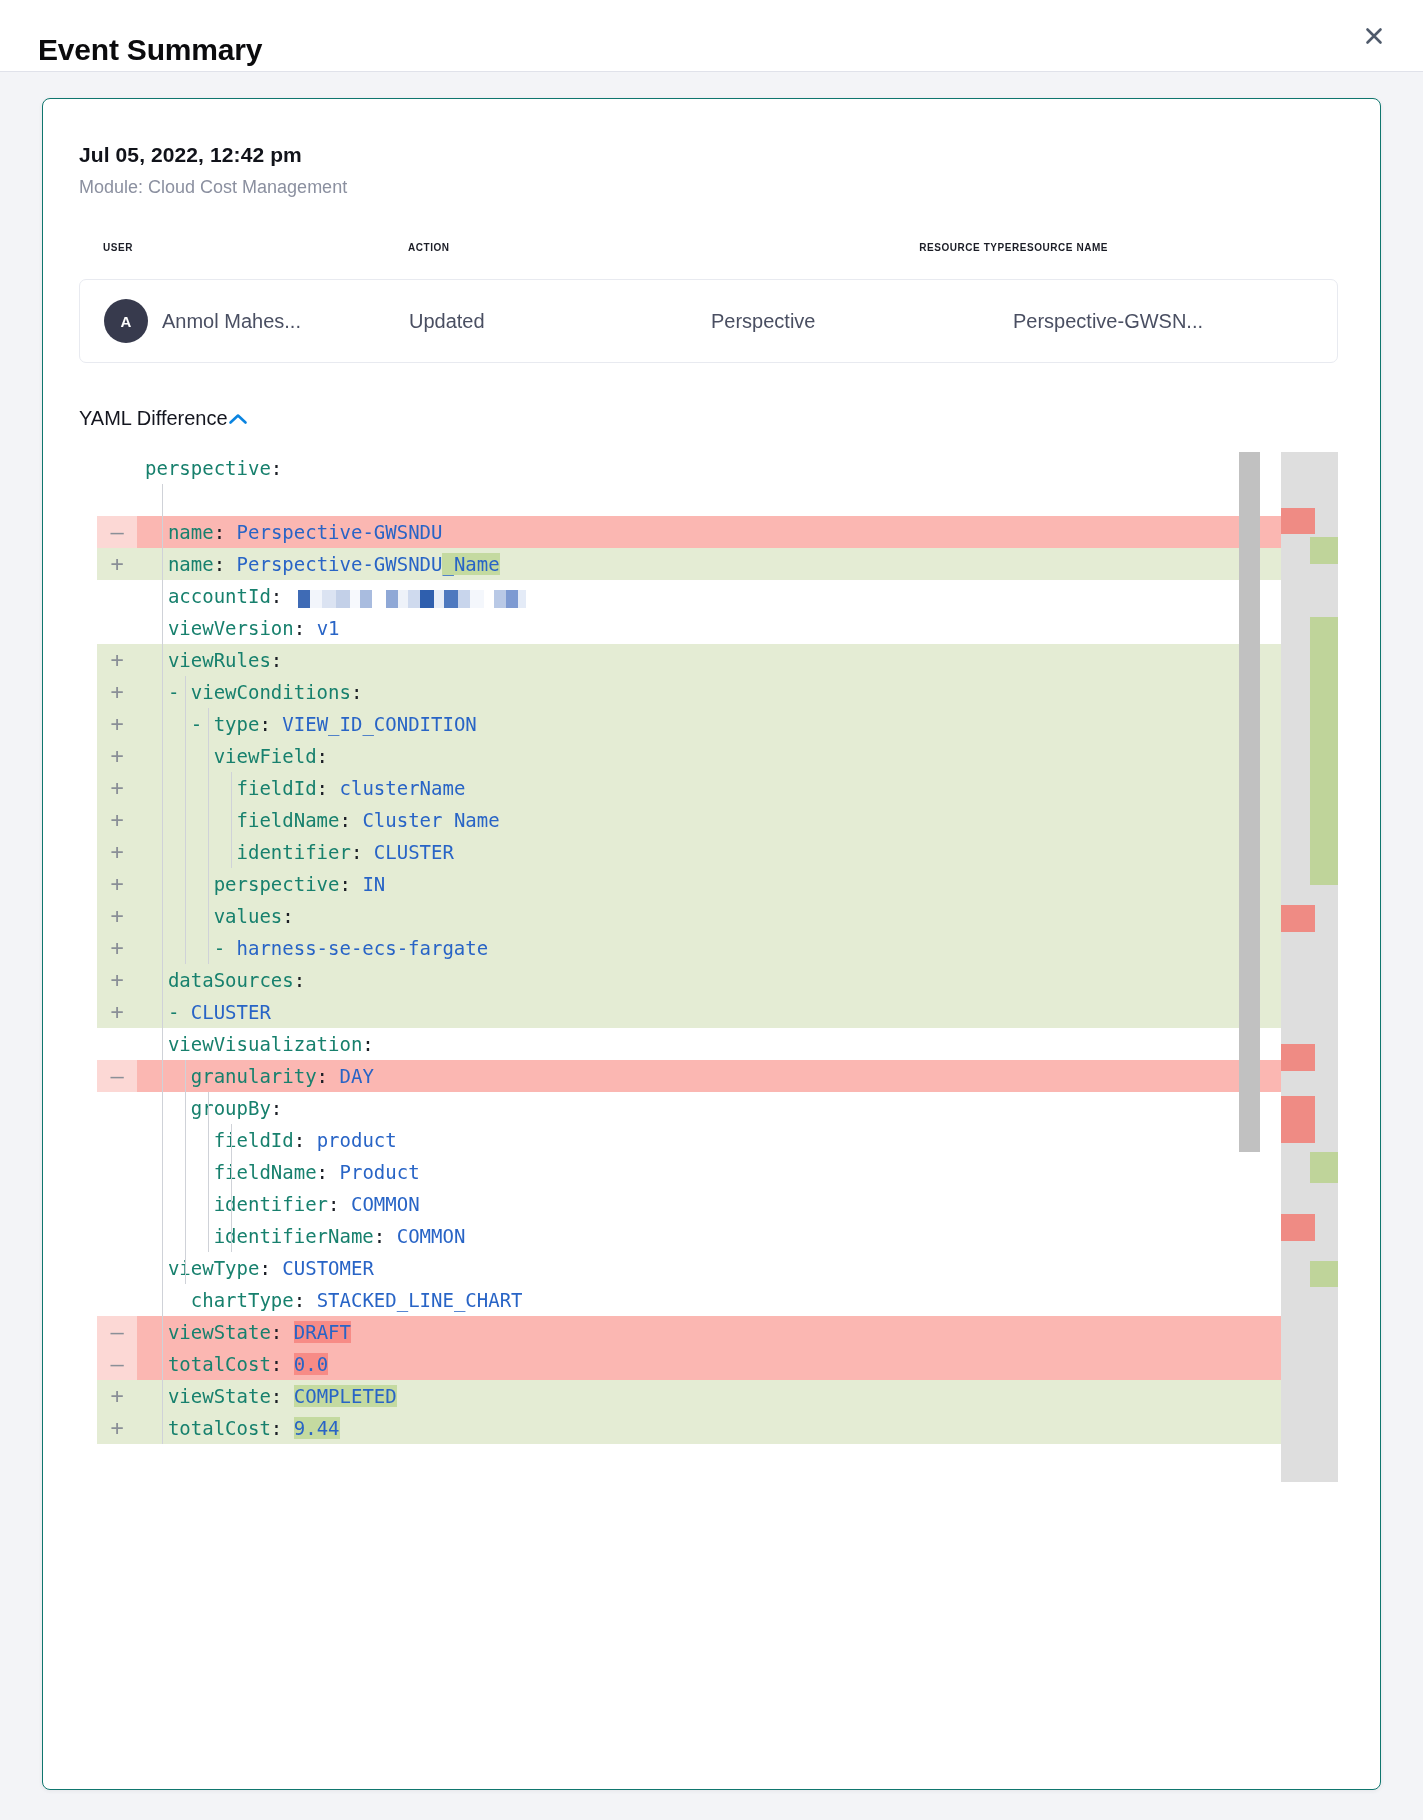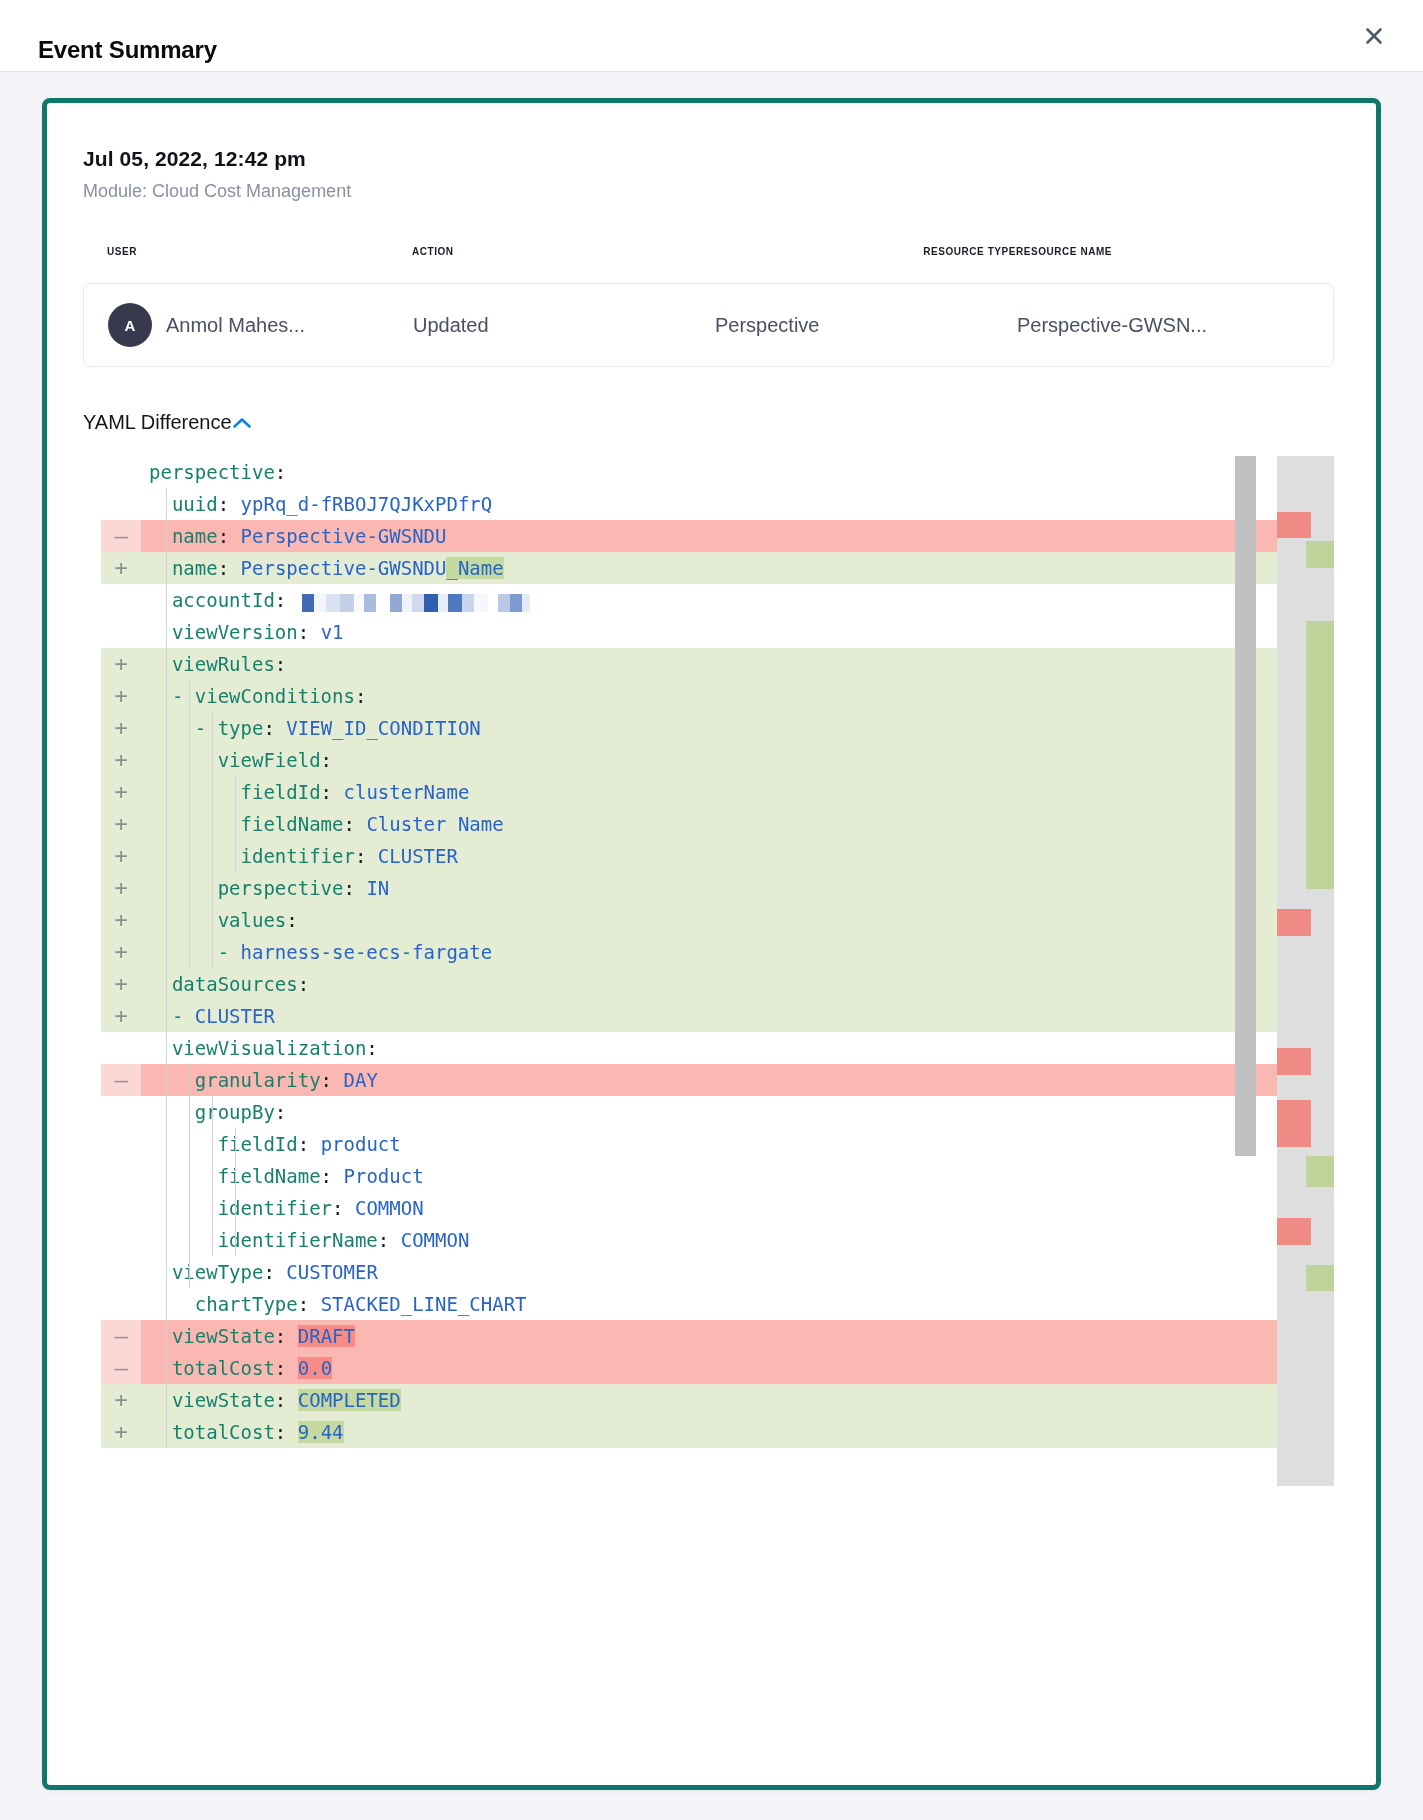--- a/index.html
+++ b/index.html
@@ -14,40 +14,40 @@
 
   
   .modal-header{
     height:72px; background:#ffffff;
     border-bottom:1px solid #e0e2ea;
     display:flex; align-items:center;
     padding:0 30px 0 38px;
     position:relative;
   }
   .modal-title{
-    font-size:24px; font-weight:bold; color:#0b0b0d;
+    font-size:30px; font-weight:bold; color:#0b0b0d;
     letter-spacing:-0.2px;
     margin-top:28px;
   }
   .close-btn{
     margin-left:auto; width:38px; height:38px;
     display:flex; align-items:center; justify-content:center;
     cursor:pointer; color:#4f5a6b;
   }
   .close-btn svg{ display:block; }
 
   
   .modal-body{
     position:absolute; top:72px; left:0; right:0; bottom:0;
     background:#f3f4f7;
     padding:26px 42px 30px 42px;
   }
   .card{
     background:#ffffff;
-    border:5px solid #0f766e;
+    border:1px solid #0f766e;
     border-radius:8px;
     box-shadow:0 1px 4px rgba(40,45,60,.07);
     height:100%;
     padding:44px 42px 0 36px;
     overflow:hidden;
     position:relative;
   }
 
   .event-date{
     font-size:21px; font-weight:bold; color:#11131a;
@@ -209,21 +209,21 @@
       <span class="chev">
         <svg width="20" height="14" viewBox="0 0 20 14" aria-hidden="true">
           <path d="M2.5 10.5 L10 3.5 L17.5 10.5" fill="none" stroke="#0a84e0" stroke-width="2.6" stroke-linecap="round" stroke-linejoin="round"></path>
         </svg>
       </span>
     </div>
 
     <div class="diff-wrap">
       <div class="diff-lines" id="diff-lines">
           <div class="dline "><span class="gutter"></span><span><span class="k">perspective</span><span class="p">:</span> </span></div>
-          <div class="dline "><span class="gutter"></span><span>  <span class="k">uuid</span><span class="p">:</span> <span class="v">ypRq_d-fRBOJ7QJKxPDfrQ</span></span></div>
+          <div class="dline "><span class="gutter"></span></div>
           <div class="dline del"><span class="gutter">—</span><span>  <span class="k">name</span><span class="p">:</span> <span class="v">Perspective-GWSNDU</span></span></div>
           <div class="dline add"><span class="gutter">+</span><span>  <span class="k">name</span><span class="p">:</span> <span class="v">Perspective-GWSNDU</span><span class="v hl-add">_Name</span></span></div>
           <div class="dline "><span class="gutter"></span><span>  <span class="k">accountId</span><span class="p">:</span> <span class="redacted"></span></span></div>
           <div class="dline "><span class="gutter"></span><span>  <span class="k">viewVersion</span><span class="p">:</span> <span class="v">v1</span></span></div>
           <div class="dline add"><span class="gutter">+</span><span>  <span class="k">viewRules</span><span class="p">:</span> </span></div>
           <div class="dline add"><span class="gutter">+</span><span>  <span class="dash">- </span><span class="k">viewConditions</span><span class="p">:</span> </span></div>
           <div class="dline add"><span class="gutter">+</span><span>    <span class="dash">- </span><span class="k">type</span><span class="p">:</span> <span class="v">VIEW_ID_CONDITION</span></span></div>
           <div class="dline add"><span class="gutter">+</span><span>      <span class="k">viewField</span><span class="p">:</span> </span></div>
           <div class="dline add"><span class="gutter">+</span><span>        <span class="k">fieldId</span><span class="p">:</span> <span class="v">clusterName</span></span></div>
           <div class="dline add"><span class="gutter">+</span><span>        <span class="k">fieldName</span><span class="p">:</span> <span class="v">Cluster Name</span></span></div>

